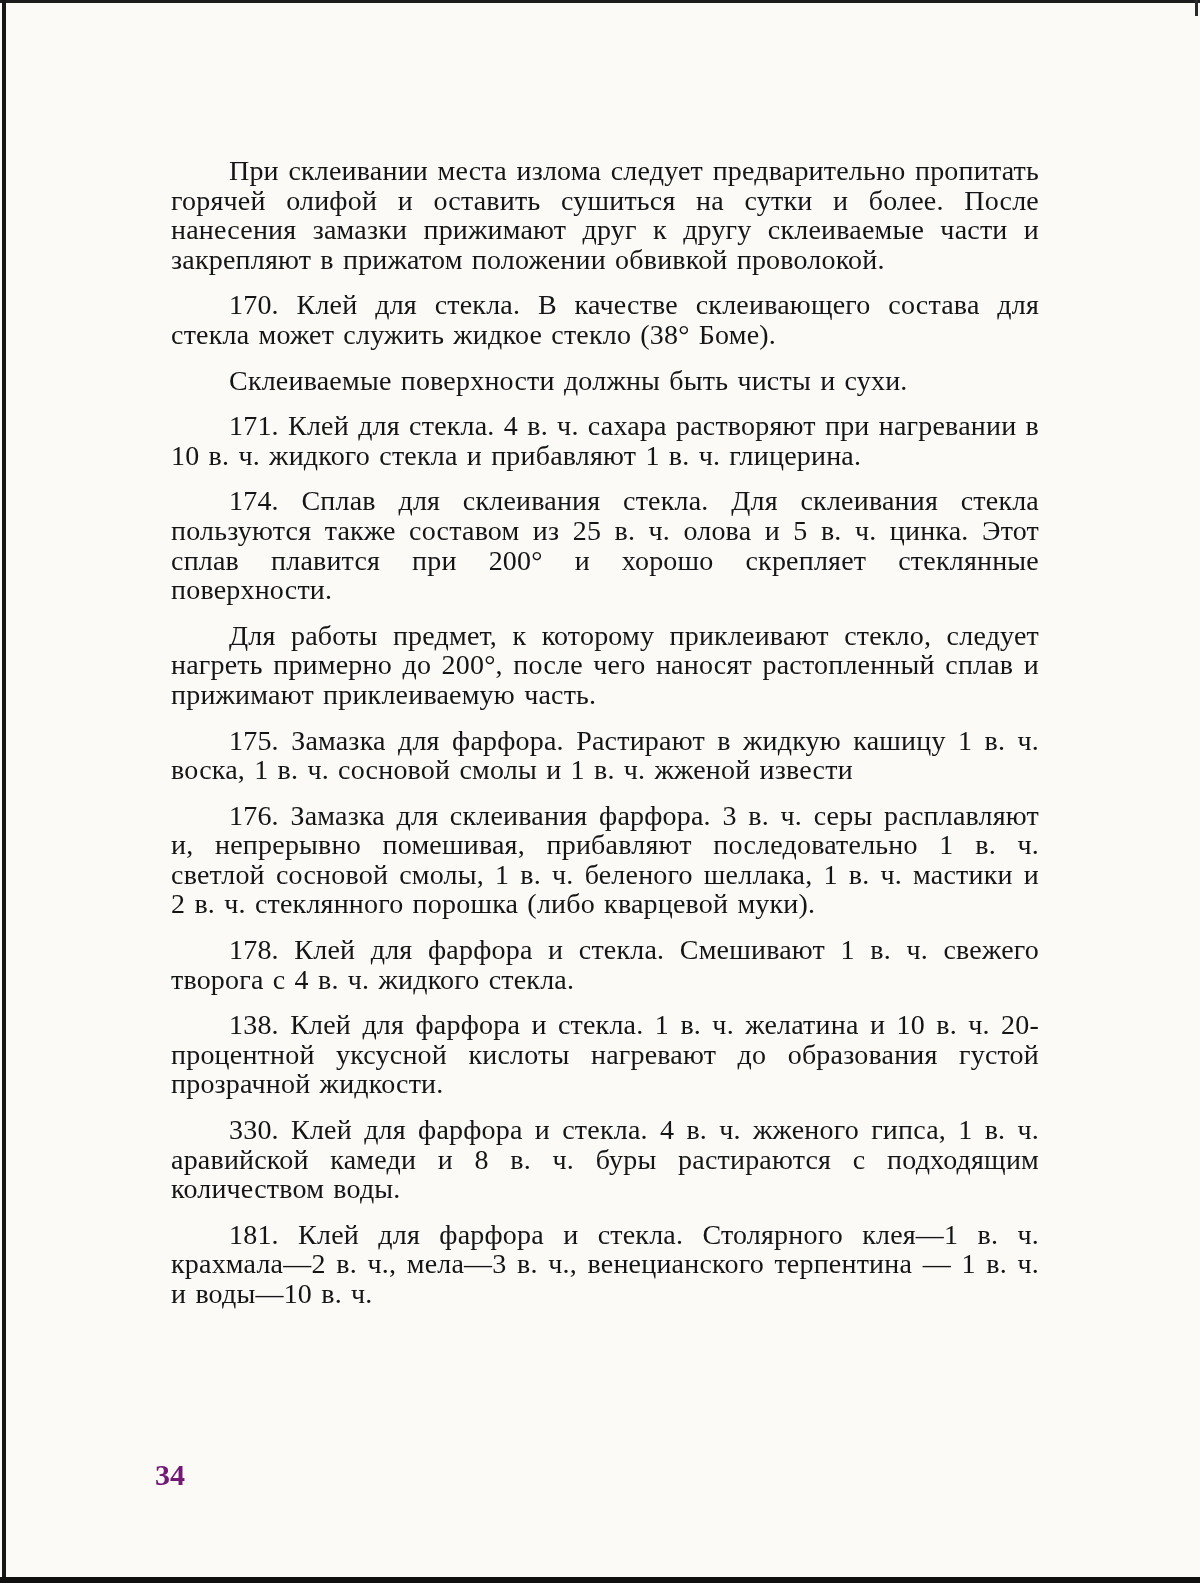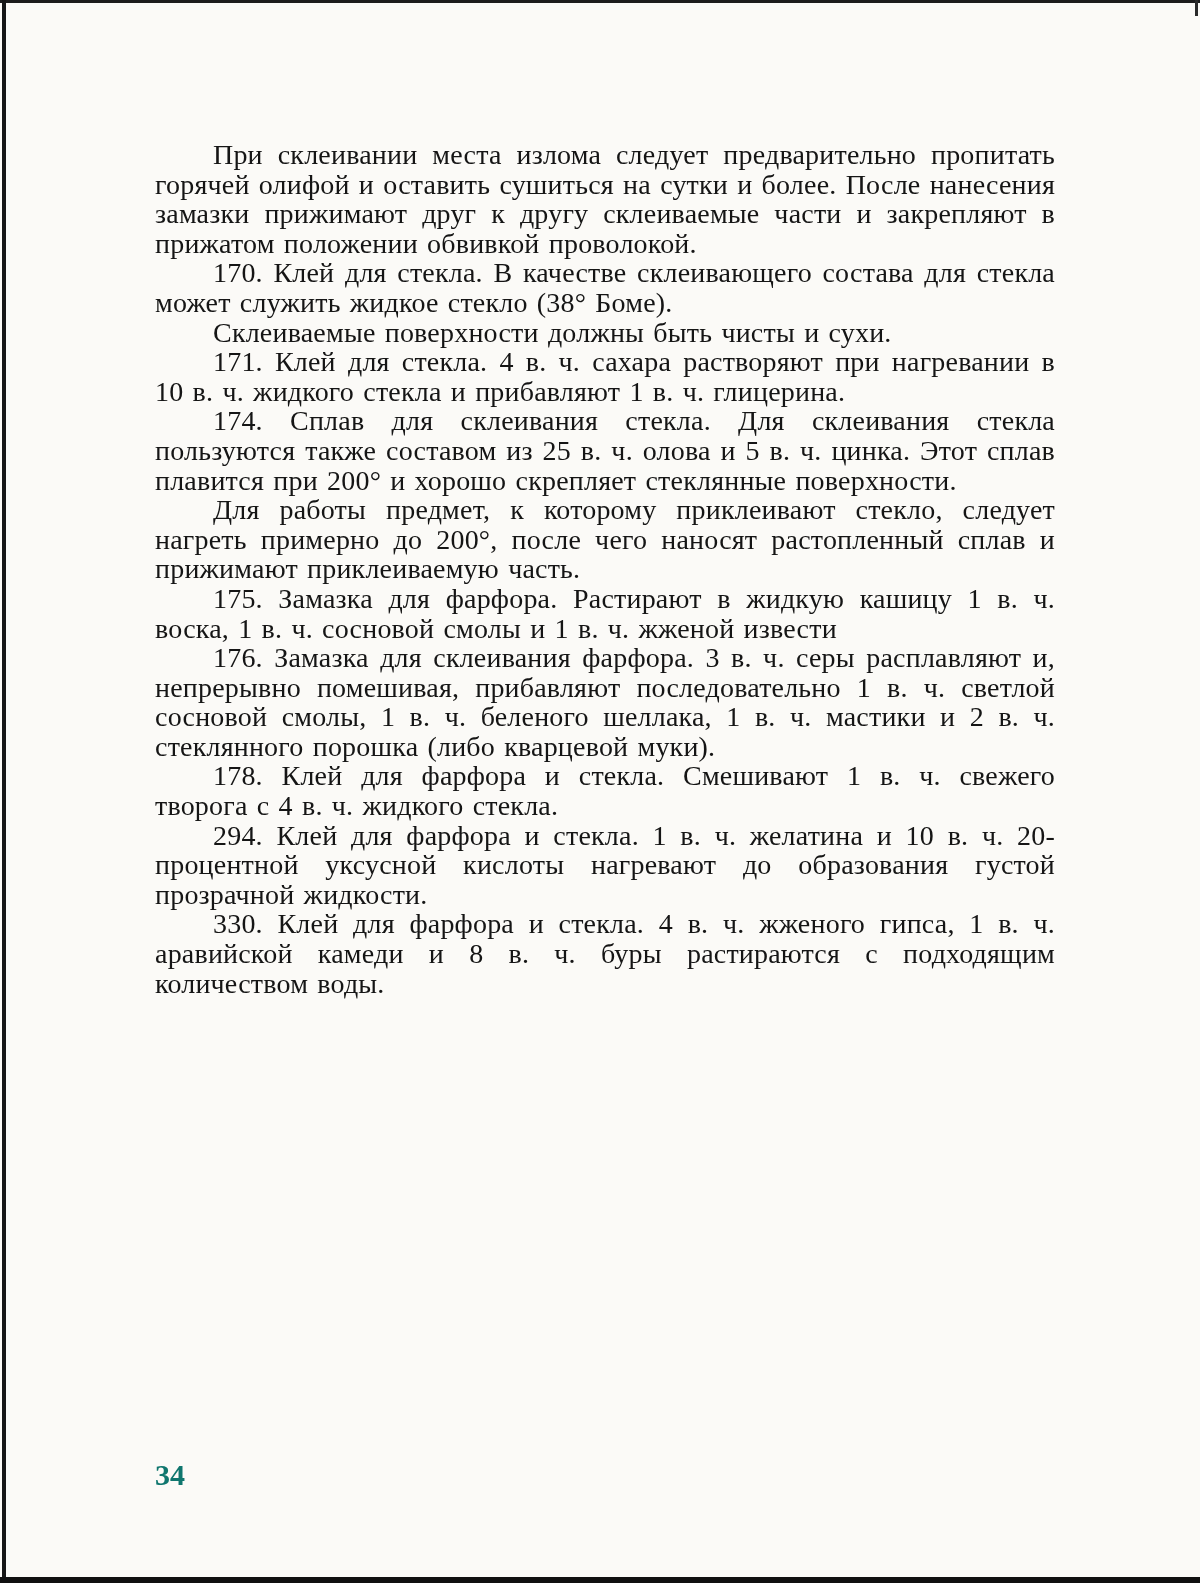--- a/index.html
+++ b/index.html
@@ -37,38 +37,38 @@
     width: 3px; height: 16px; background: #2a2a2a;
   }
   .content {
     position: absolute;
     left: 155px;
     top: 140px;
     width: 900px;
     color: #151515;
   }
   .para {
-    margin: 0;
+    margin: 16px;
     font-size: 28px;
     line-height: 29.6px;
     text-align: justify;
     text-indent: 58px;
     letter-spacing: 0.2px;
     word-spacing: 2px;
   }
   .para b {
     font-weight: normal;
   }
   .page-number {
     position: absolute;
     left: 155px;
     top: 1458px;
     font-size: 30px;
     font-weight: bold;
-    color: #0f766e;
+    color: #701a75;
   }
 </style>
 </head>
 <body>
 
 <div class="scan-page">
 
   <div class="frame-top"></div>
   <div class="frame-left"></div>
   <div class="frame-bottom"></div>
@@ -77,19 +77,20 @@
   <div class="content">
     <p class="para"><b></b><span>При склеивании места излома следует предварительно пропитать горячей олифой и оставить сушиться на сутки и более. После нанесения замазки прижимают друг к другу склеиваемые части и закрепляют в прижатом положении обвивкой проволокой.</span></p>
     <p class="para"><b>170. Клей для стекла.</b><span> В качестве склеивающего состава для стекла может служить жидкое стекло (38° Боме).</span></p>
     <p class="para"><b></b><span>Склеиваемые поверхности должны быть чисты и сухи.</span></p>
     <p class="para"><b>171. Клей для стекла.</b><span> 4 в. ч. сахара растворяют при нагревании в 10 в. ч. жидкого стекла и прибавляют 1 в. ч. глицерина.</span></p>
     <p class="para"><b>174. Сплав для склеивания стекла.</b><span> Для склеивания стекла пользуются также составом из 25 в. ч. олова и 5 в. ч. цинка. Этот сплав плавится при 200° и хорошо скрепляет стеклянные поверхности.</span></p>
     <p class="para"><b></b><span>Для работы предмет, к которому приклеивают стекло, следует нагреть примерно до 200°, после чего наносят растопленный сплав и прижимают приклеиваемую часть.</span></p>
     <p class="para"><b>175. Замазка для фарфора.</b><span> Растирают в жидкую кашицу 1 в. ч. воска, 1 в. ч. сосновой смолы и 1 в. ч. жженой извести</span></p>
     <p class="para"><b>176. Замазка для склеивания фарфора.</b><span> 3 в. ч. серы расплавляют и, непрерывно помешивая, прибавляют последовательно 1 в. ч. светлой сосновой смолы, 1 в. ч. беленого шеллака, 1 в. ч. мастики и 2 в. ч. стеклянного порошка (либо кварцевой муки).</span></p>
     <p class="para"><b>178. Клей для фарфора и стекла.</b><span> Смешивают 1 в. ч. свежего творога с 4 в. ч. жидкого стекла.</span></p>
-    <p class="para"><b>294. Клей для фарфора и стекла.</b><span> 1 в. ч. желатина и 10 в. ч. 20-процентной уксусной кислоты нагревают до образования густой прозрачной жидкости.</span></p>
+    <p class="para"><b>138. Клей для фарфора и стекла.</b><span> 1 в. ч. желатина и 10 в. ч. 20-процентной уксусной кислоты нагревают до образования густой прозрачной жидкости.</span></p>
     <p class="para"><b>330. Клей для фарфора и стекла.</b><span> 4 в. ч. жженого гипса, 1 в. ч. аравийской камеди и 8 в. ч. буры растираются с подходящим количеством воды.</span></p>
+    <p class="para"><b>181. Клей для фарфора и стекла.</b><span> Столярного клея—1 в. ч. крахмала—2 в. ч., мела—3 в. ч., венецианского терпентина — 1 в. ч. и воды—10 в. ч.</span></p>
   </div>
 
   <div class="page-number">34</div>
 
 </div>
 
 </body></html>

